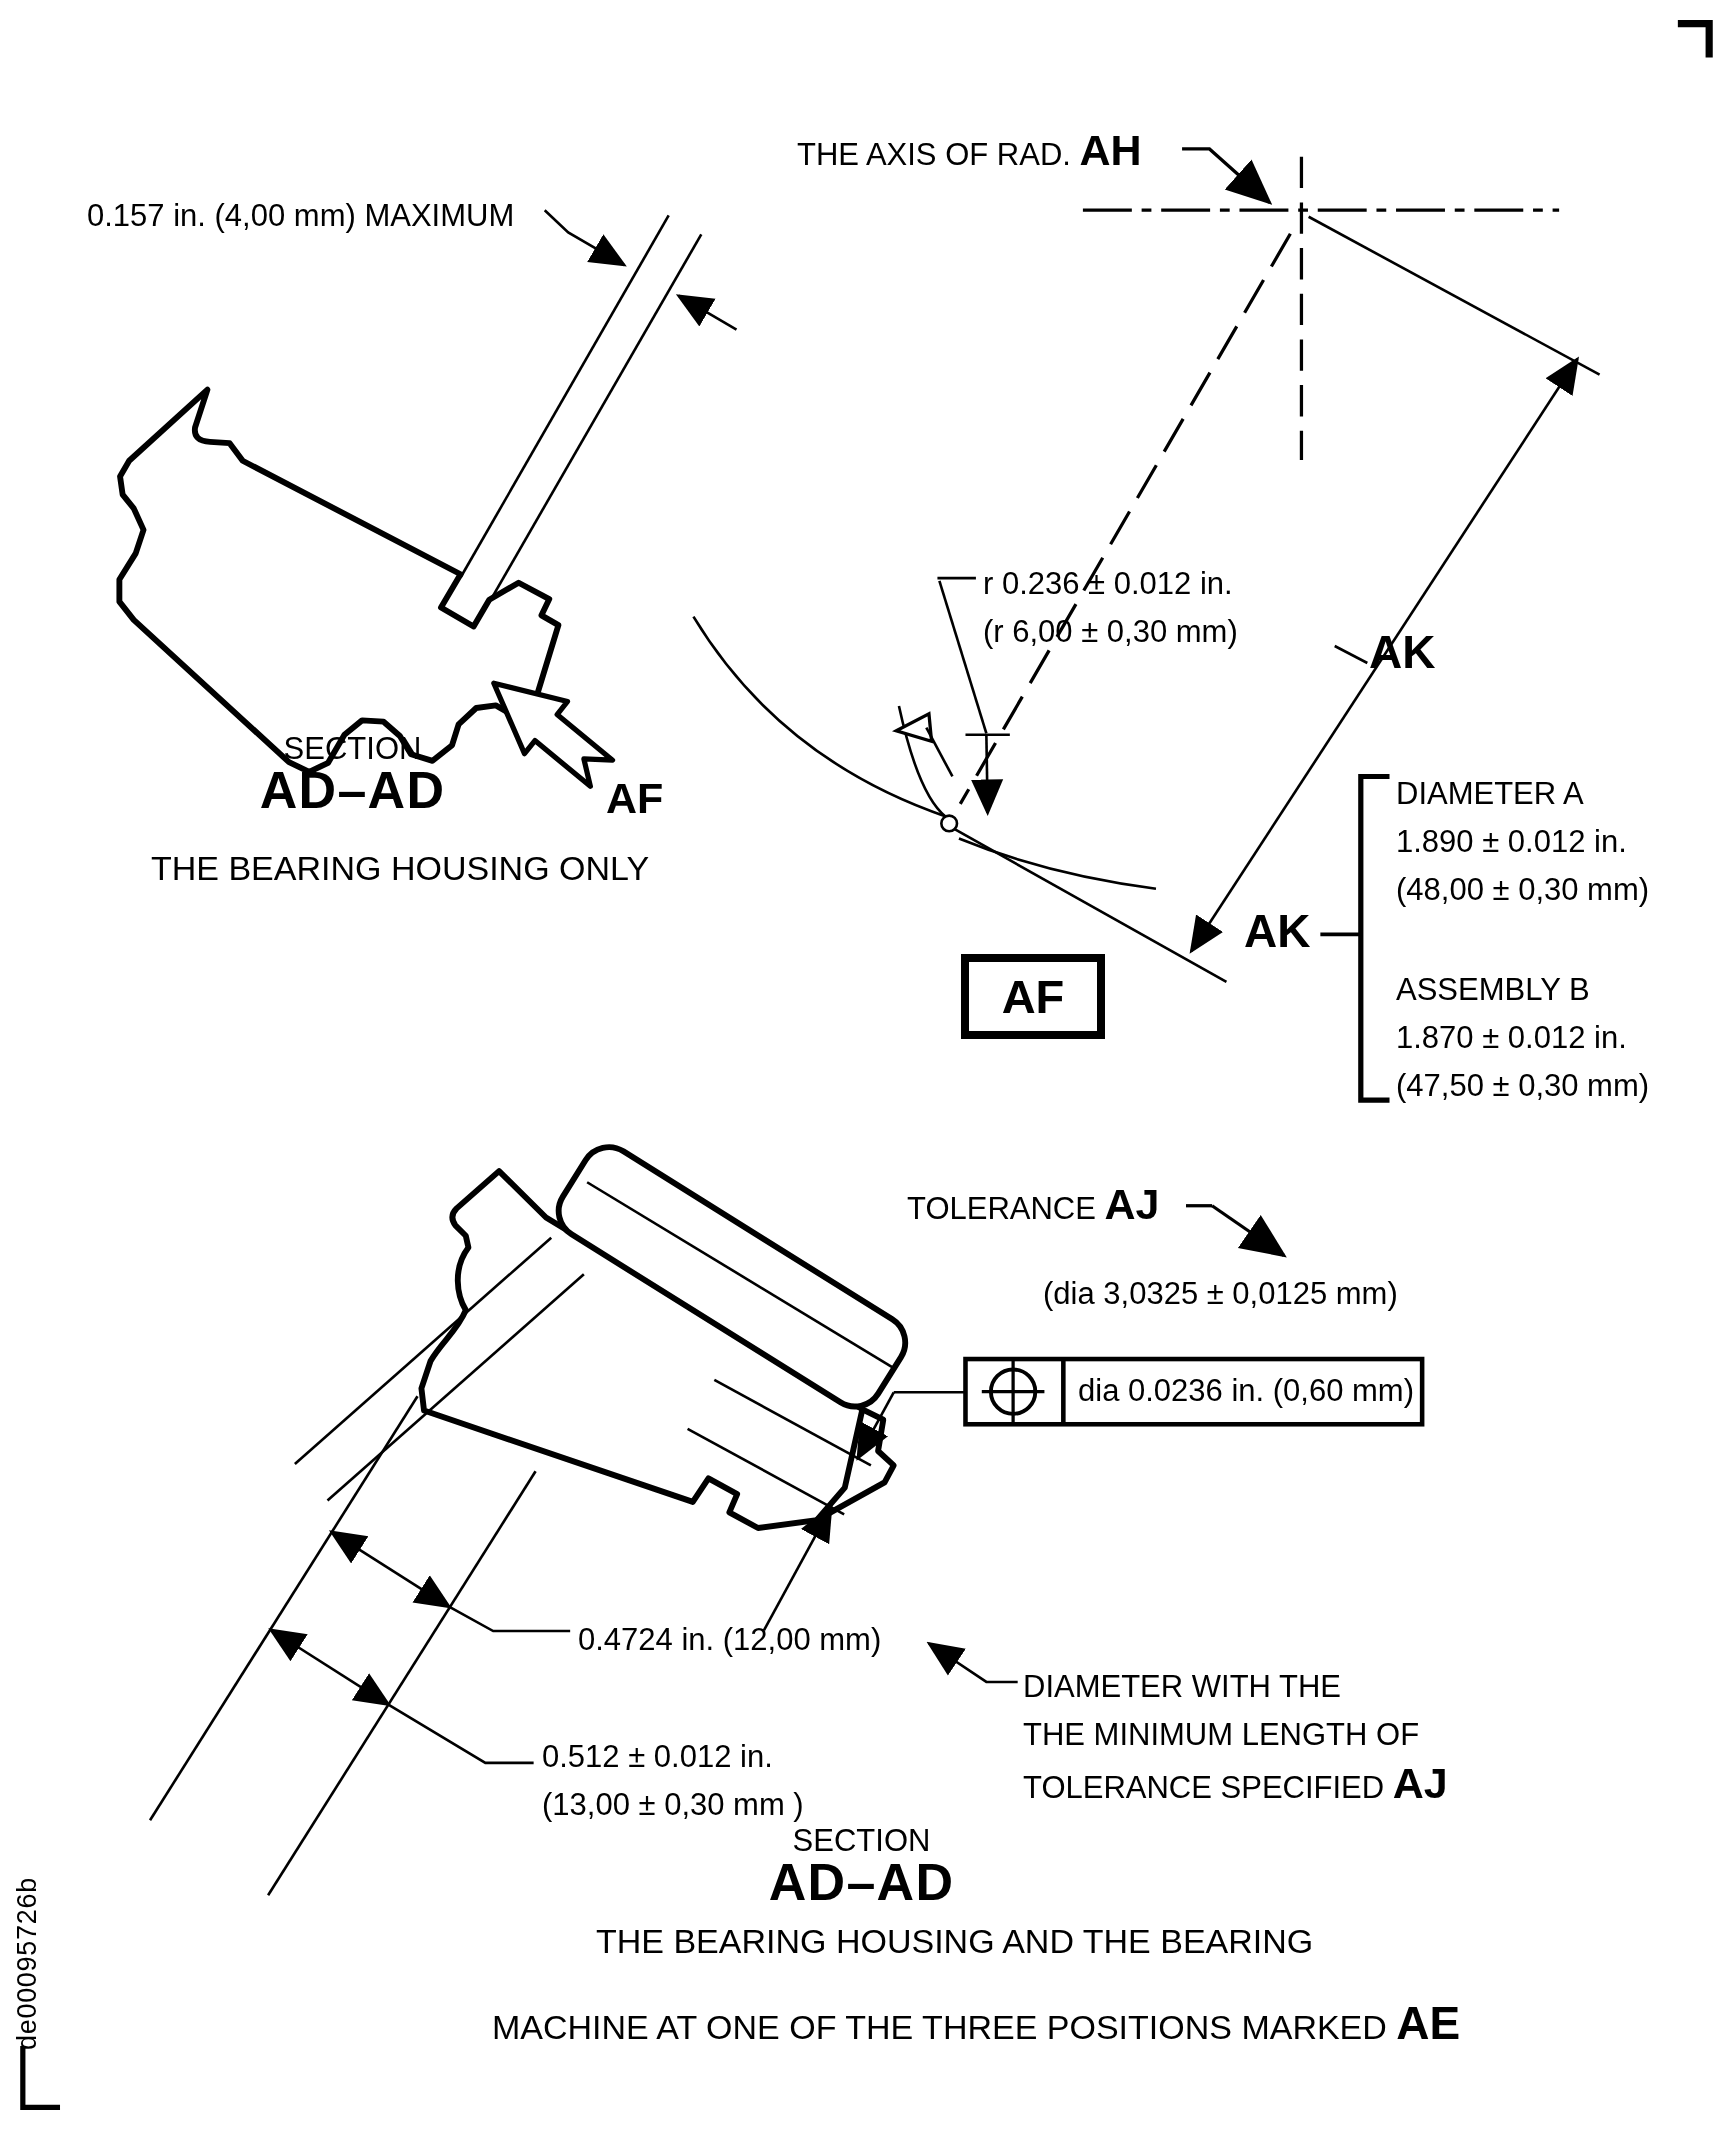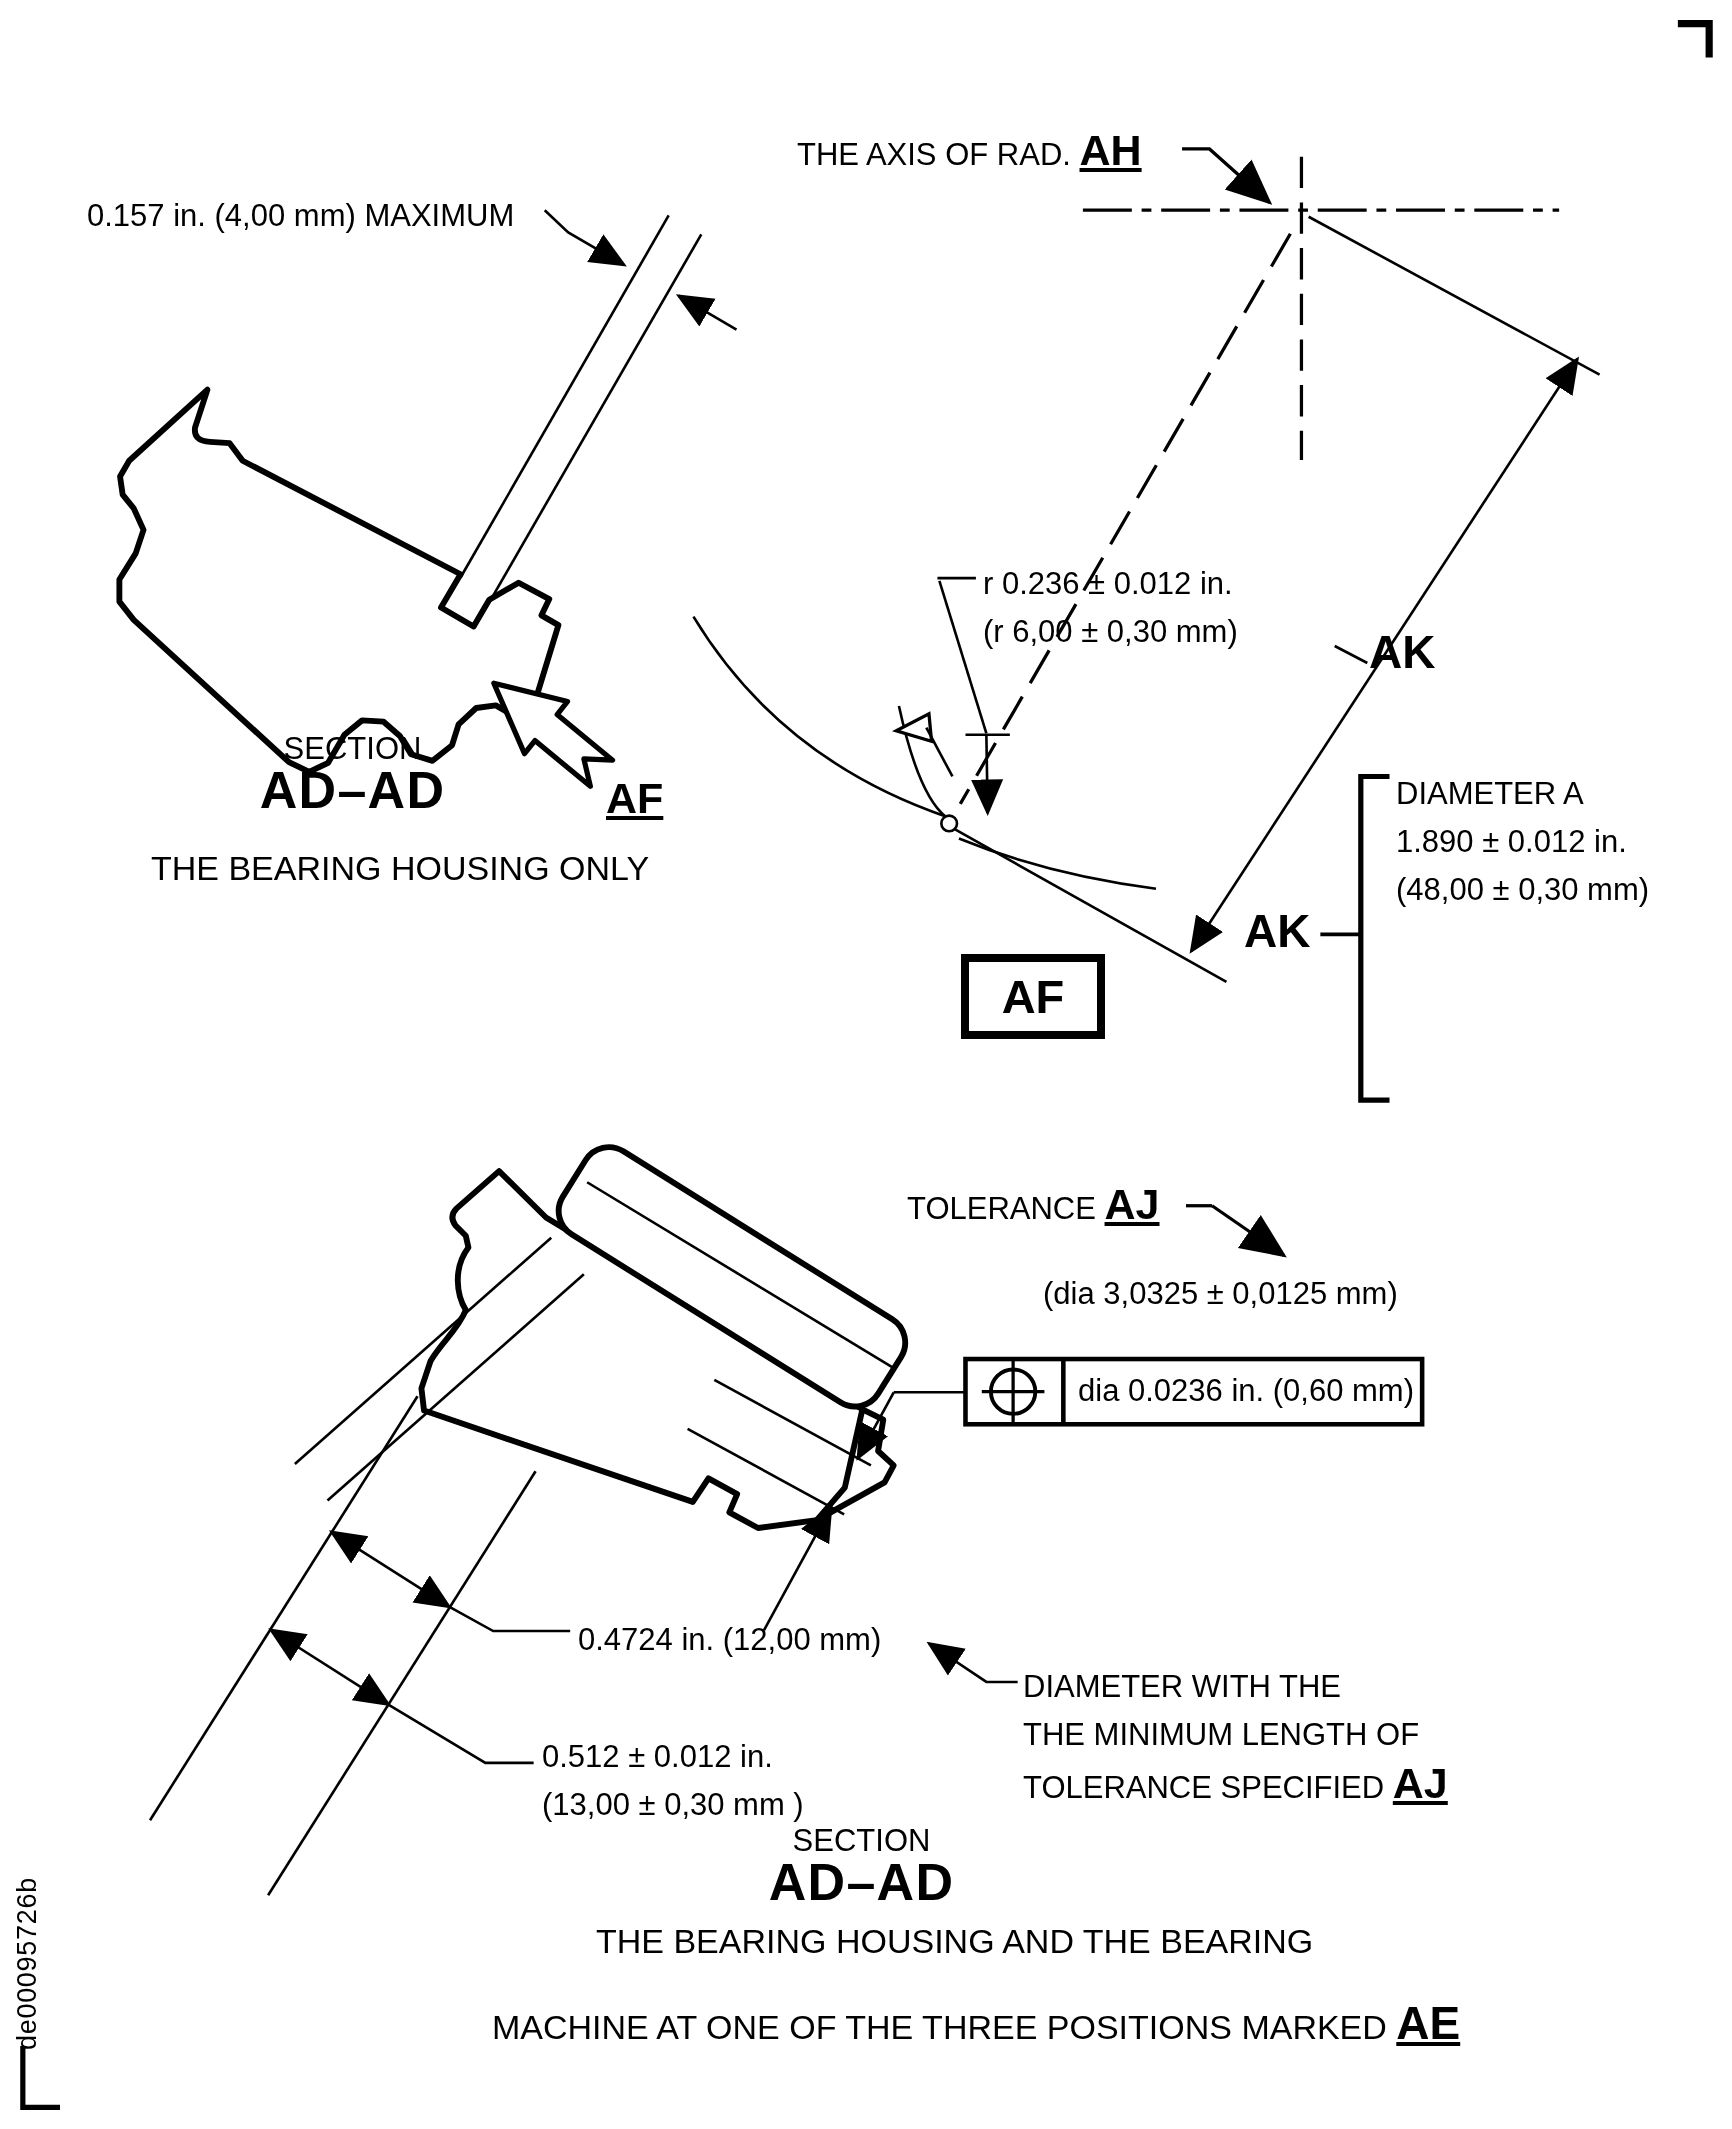--- a/index.html
+++ b/index.html
@@ -2,21 +2,21 @@
 <html style="font-size:10.4px"><head>
 <meta charset="utf-8">
 <style>
   html,body{margin:0;padding:0;background:#ffffff;}
   #canvas{position:relative;width:1732px;height:2129px;background:#ffffff;
           font-family:"Liberation Sans", sans-serif;color:#000;overflow:hidden;}
   svg{position:absolute;left:0;top:0;}
   .txt{position:absolute;white-space:nowrap;color:#000;}
   .t47{font-size:31px;line-height:48px;}
   .t52{font-size:34px;line-height:51px;margin-left:43px;}
-  .ref{font-size:43px;font-weight:bold;text-decoration:underline;}
+  .ref{font-size:43px;font-weight:bold;}
   .ak{position:absolute;font-size:46px;font-weight:bold;white-space:nowrap;}
   .adad{font-size:52px;font-weight:bold;letter-spacing:1.3px;}
   .sec{font-size:31px;}
   .center{text-align:center;}
   .afbox{position:absolute;left:961px;top:954px;width:144px;height:85px;
          border:8.5px solid #000;box-sizing:border-box;display:flex;
          align-items:center;justify-content:center;font-size:47px;font-weight:bold;}
   .vertid{position:absolute;left:11.7px;top:1874px;height:176px;
           writing-mode:vertical-rl;transform:rotate(180deg);
           font-size:27px;letter-spacing:0.7px;}
@@ -141,20 +141,25 @@
 </div>
 
 <div class="ak" style="left:1369px;top:625px">AK</div>
 <div class="ak" style="left:1244px;top:904px">AK</div>
 
 <div class="txt t47" style="left:1396px;top:770px">
   <div>DIAMETER A</div>
   <div>1.890 ± 0.012 in.</div>
   <div>(48,00 ± 0,30 mm)</div>
 </div>
+<div class="txt t47" style="left:1396px;top:966px">
+  <div>ASSEMBLY B</div>
+  <div>1.870 ± 0.012 in.</div>
+  <div>(47,50 ± 0,30 mm)</div>
+</div>
 
 <div class="afbox">AF</div>
 
 <div class="txt ref" style="left:606px;top:774px">AF</div>
 
 <div class="txt sec center" style="left:222px;top:731px;width:261px">SECTION</div>
 <div class="txt adad center" style="left:222px;top:760px;width:261px">AD–AD</div>
 <div class="txt t52 center" style="left:108px;top:843px;width:496px">THE BEARING HOUSING ONLY</div>
 
 <div class="txt t47" style="left:907px;top:1180px">

